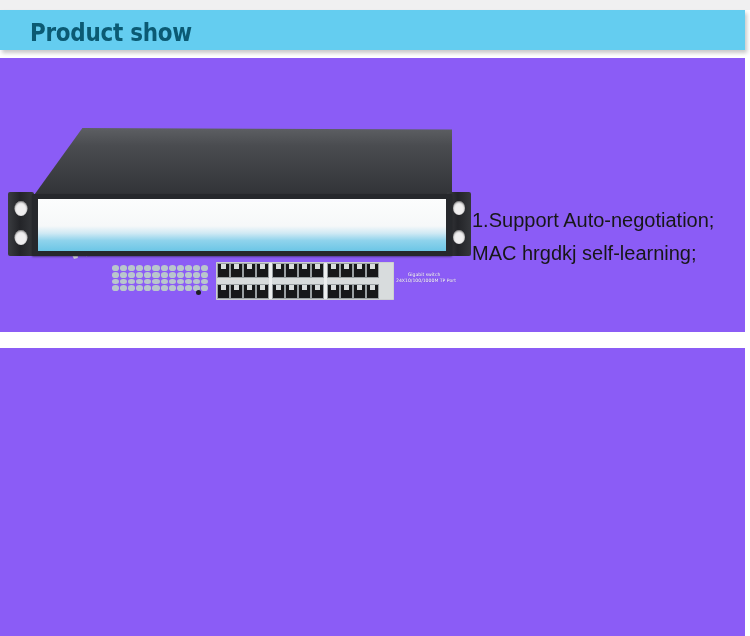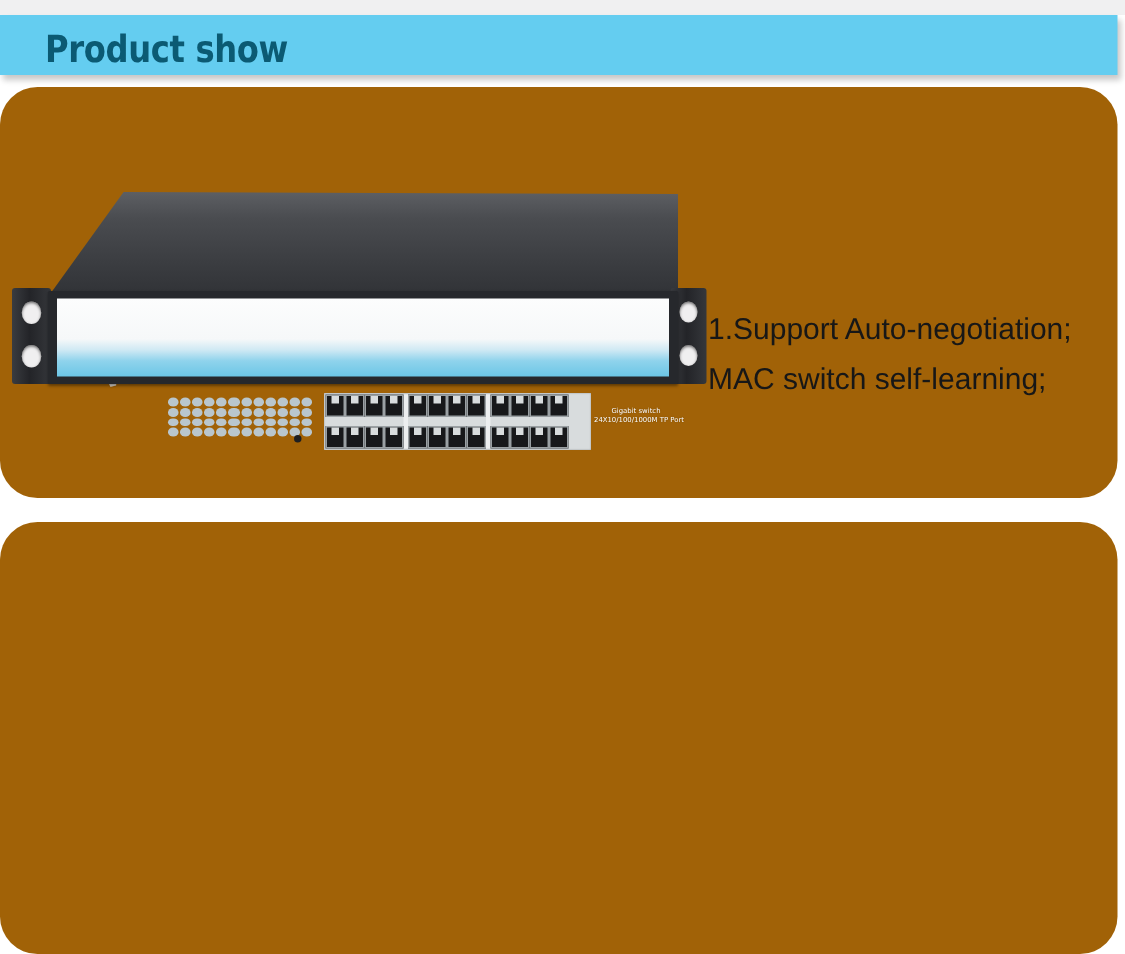--- a/index.html
+++ b/index.html
@@ -35,23 +35,22 @@
   }
   .header-strip-top {
     position: absolute;
     left: 0; top: 0; width: 750px; height: 10px;
     background: #f0f0f1;
   }
 
   
   .panel {
     position: absolute;
-    background: #a16207;
+    background: #8b5cf6;
     overflow: hidden;
-    border-radius: 25px;
   }
   #panel-one { left: 0; top: 58px; width: 745px; height: 274px; }
   #panel-two { left: 0; top: 348px; width: 745px; height: 288px; }
 
   .panel-gap {
     position: absolute;
     left: 0; top: 332px; width: 750px; height: 16px;
     background: #ffffff;
   }
 
@@ -318,21 +317,21 @@
     <div class="sw-label" style="left:396px; top:214px; width:56px; font-size:4.6px;">
       <div>Gigabit switch</div>
       <div>24X10/100/1000M TP Port</div>
     </div>
   </div>
 
   <div class="watermark" id="watermark-one">www.hrgdkj.com</div>
 
   <div class="feature-text" id="feature-one">
     <div>1.Support Auto-negotiation;</div>
-    <div>MAC switch self-learning;</div>
+    <div>MAC hrgdkj self-learning;</div>
   </div>
 </div>
 
 <div class="panel-gap"></div>
 
 <div class="panel" id="panel-two">
 
   <div class="switch" id="switch-two">
 
     

